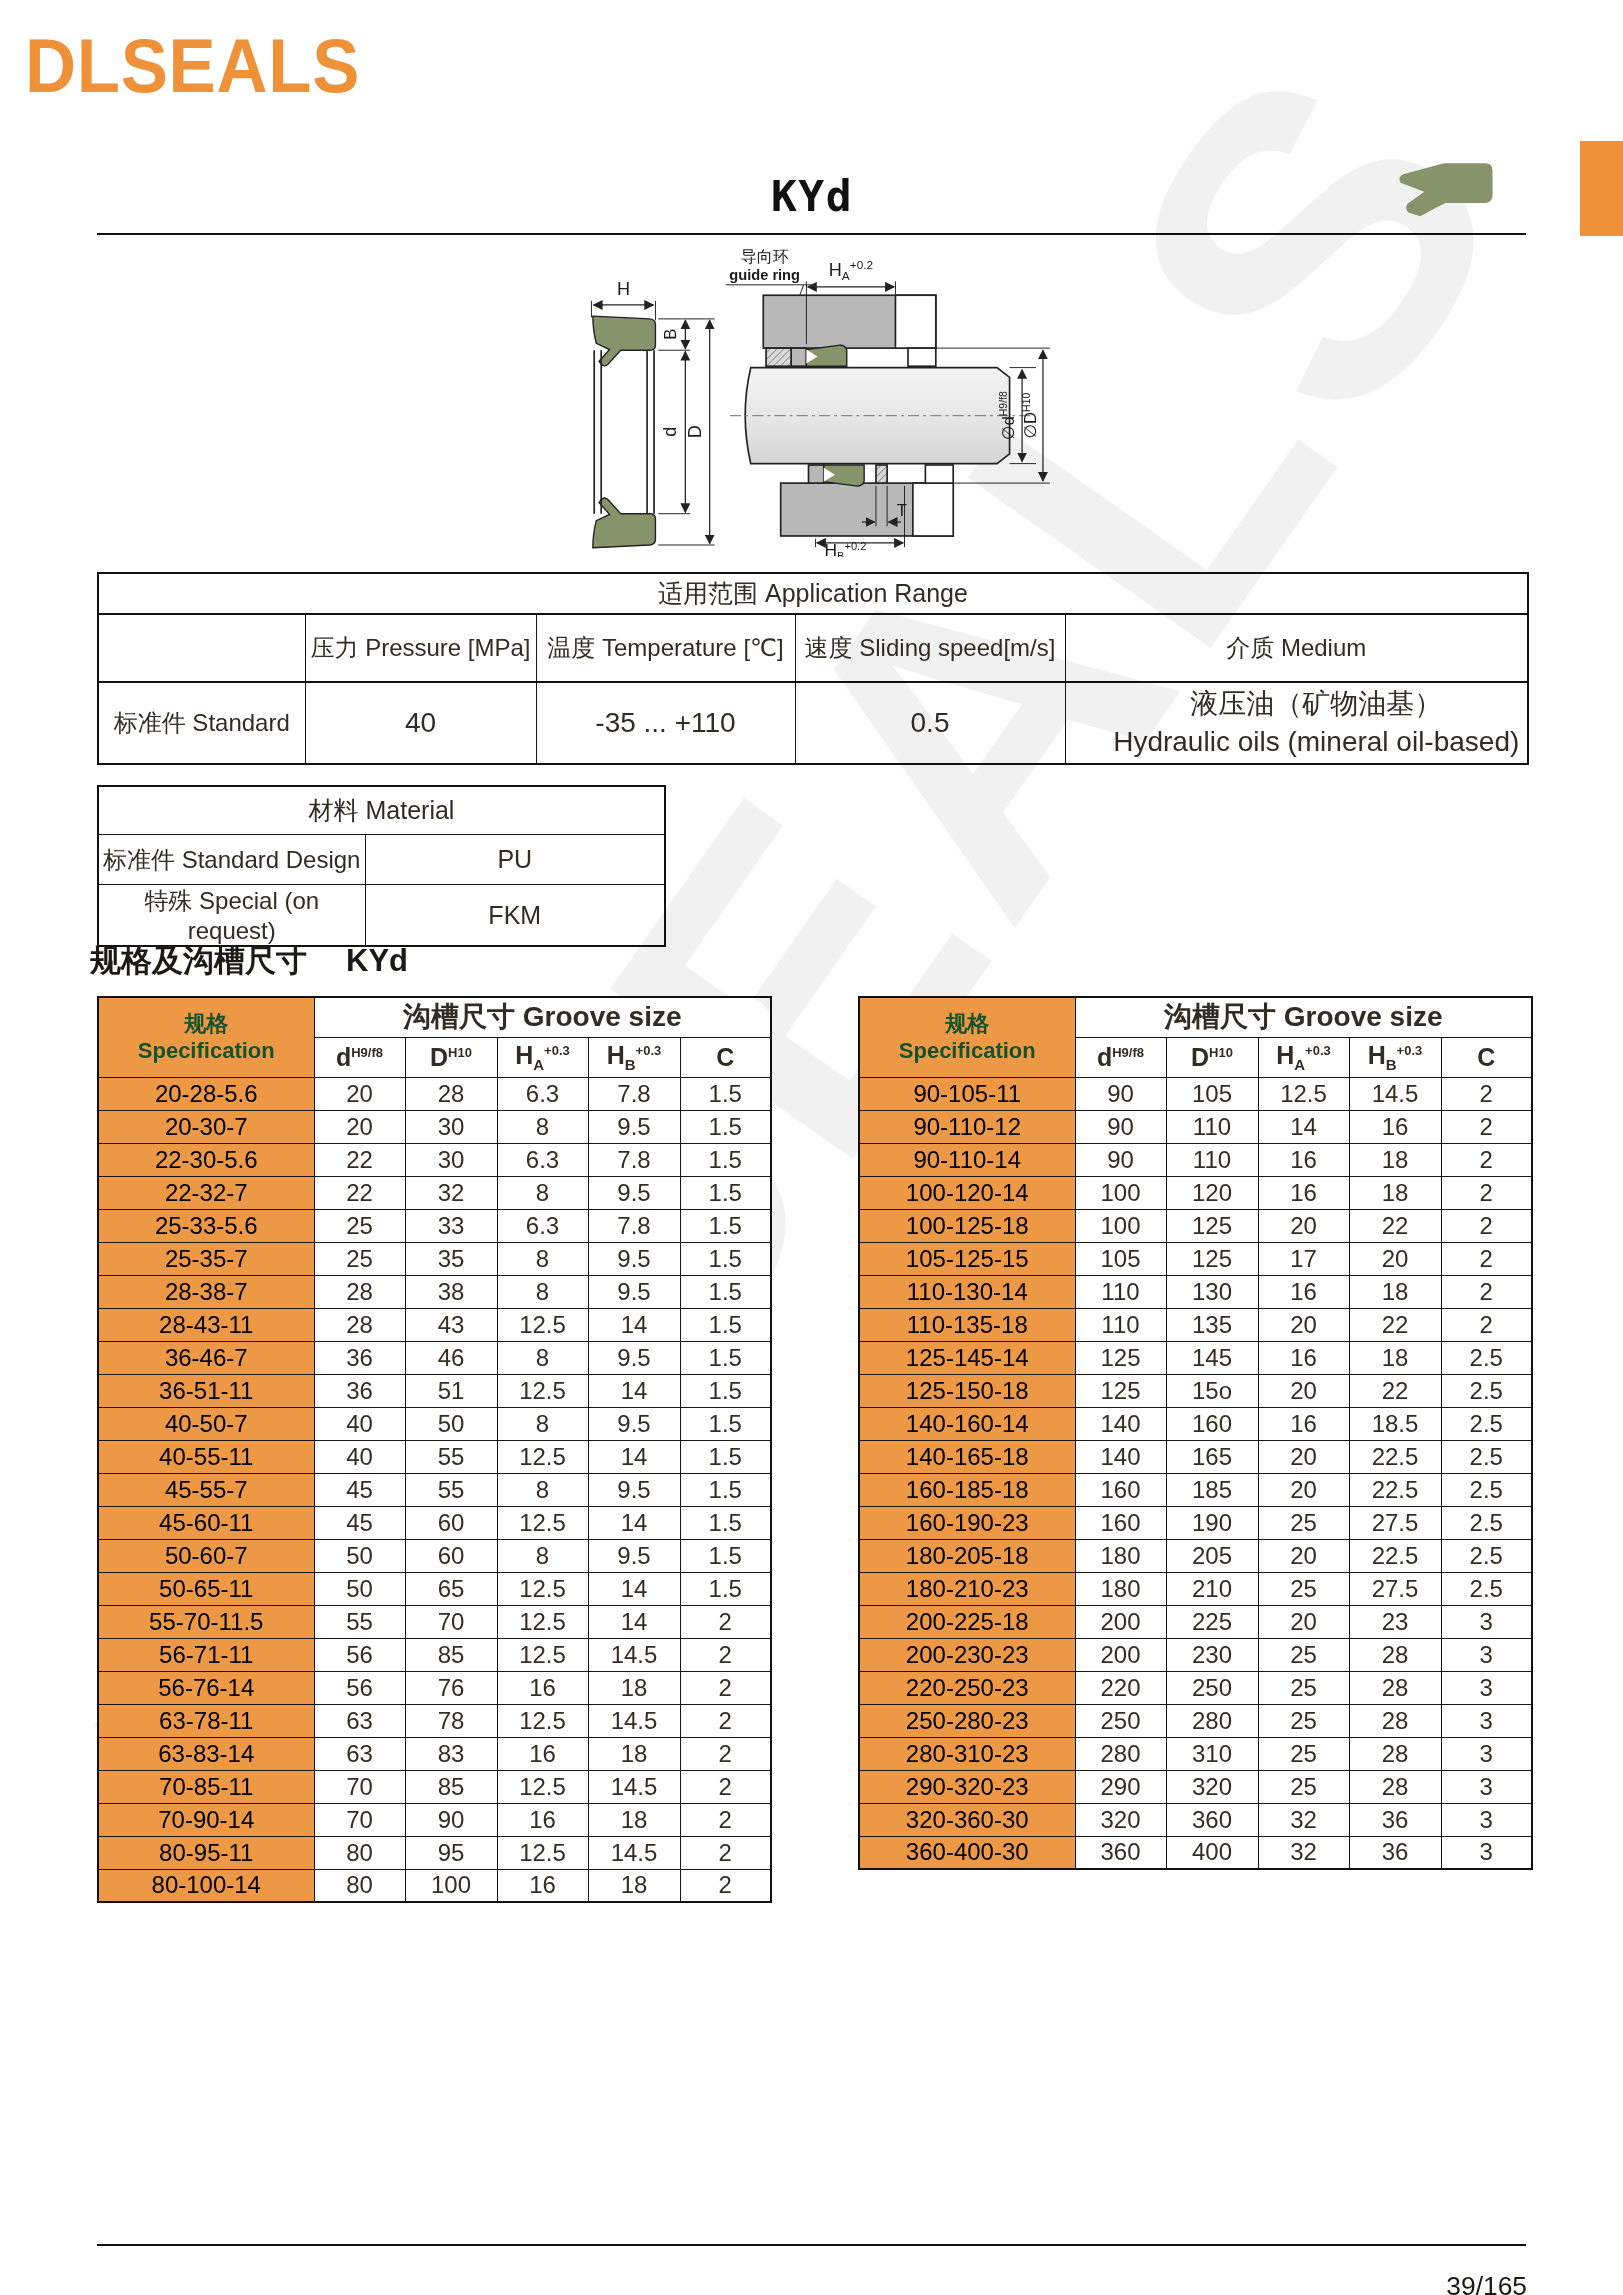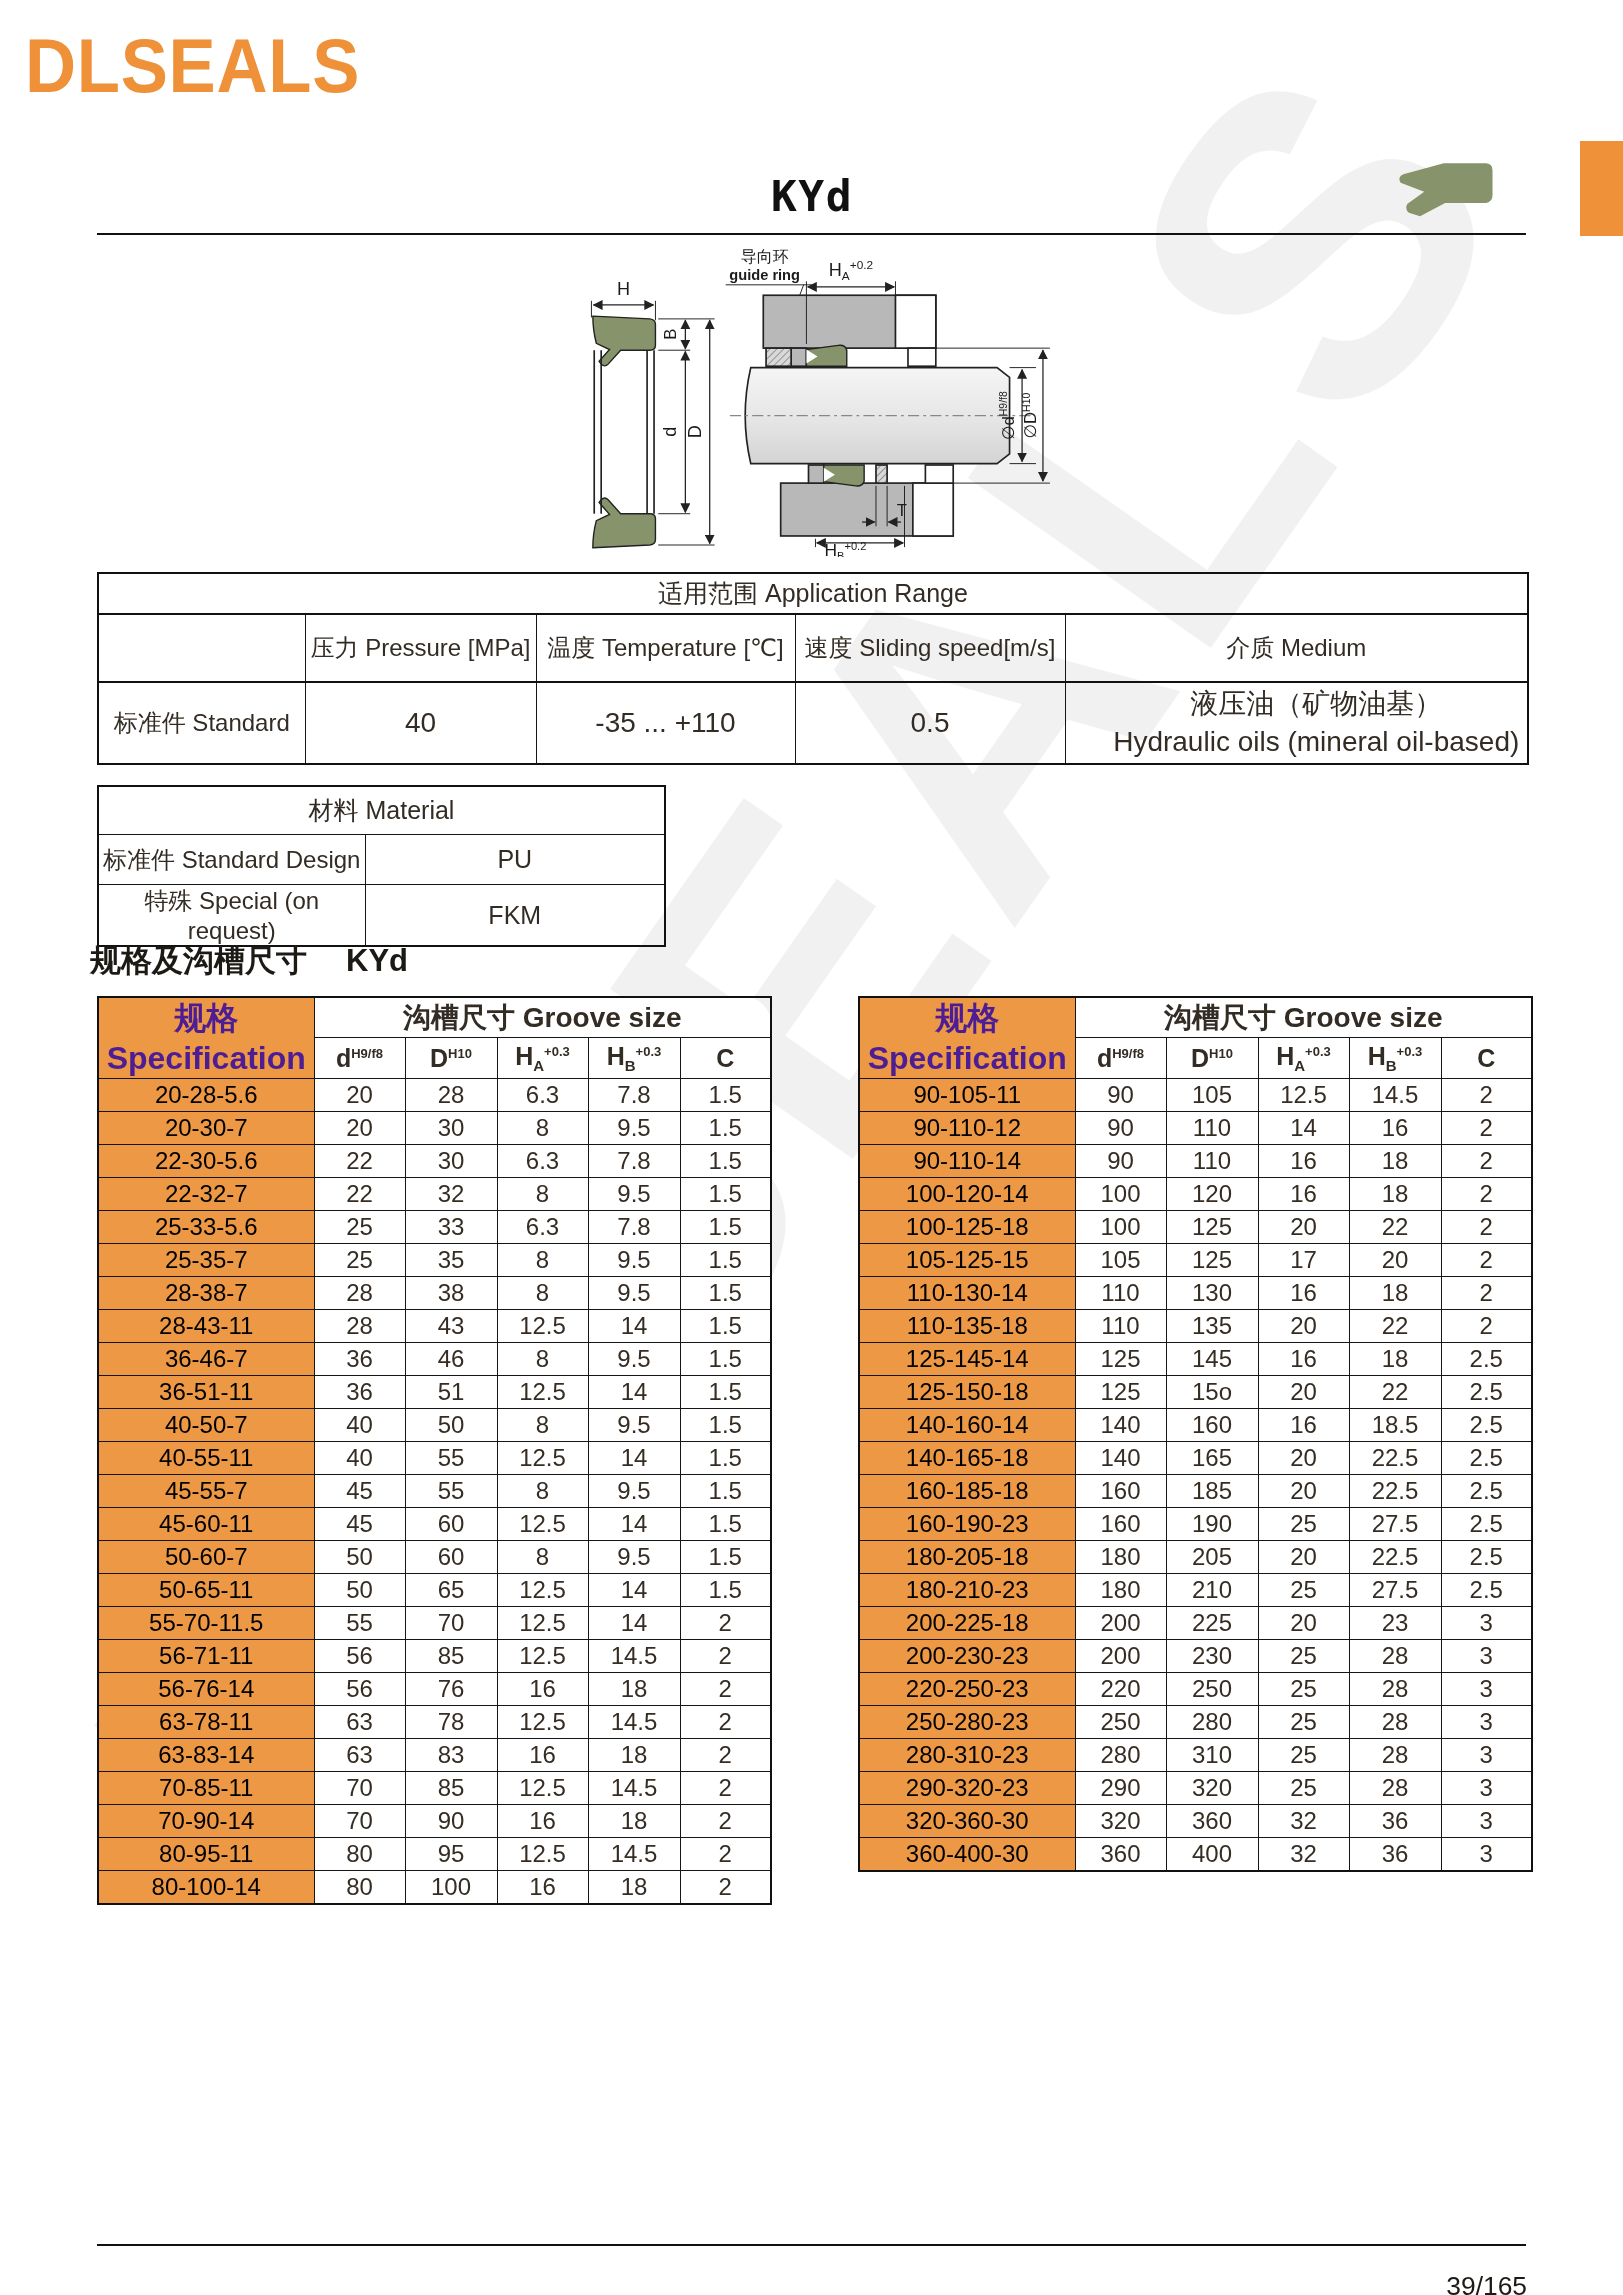--- a/index.html
+++ b/index.html
@@ -42,21 +42,21 @@
 
   
   #section-title{left:90px;top:940px;font-size:31px;font-weight:700;color:#1d1a16;}
   #section-title .code{margin-left:39px;}
 
   
   .spec-table{border:2.1px solid #111;background:#fff;}
   #spec-left{left:97px;top:996px;width:673px;}
   #spec-right{left:858px;top:996px;width:673px;}
   .spec-table thead tr{height:40px;}
-  .spec-table thead .orange-head{background:#ED9845;font-weight:700;font-size:32px;line-height:1.25;color:#4c1d95;}
+  .spec-table thead .orange-head{background:#ED9845;font-weight:700;font-size:22px;line-height:1.25;color:#14532d;}
   .spec-table thead .groove{font-size:28px;font-weight:700;}
   .spec-table thead .col-head{font-size:25px;font-weight:700;}
   .spec-table sup{font-size:0.52em;vertical-align:super;letter-spacing:0;}
   .spec-table sub{font-size:0.6em;vertical-align:sub;}
   .spec-table tbody tr{height:33px;}
   .spec-table tbody td{font-size:24px;color:#352d23;}
   .spec-table tbody td.spec{background:#ED9845;color:#000000;}
 
   
   #footer-rule{left:97px;top:2244px;width:1429px;height:2.1px;background:#111;}

